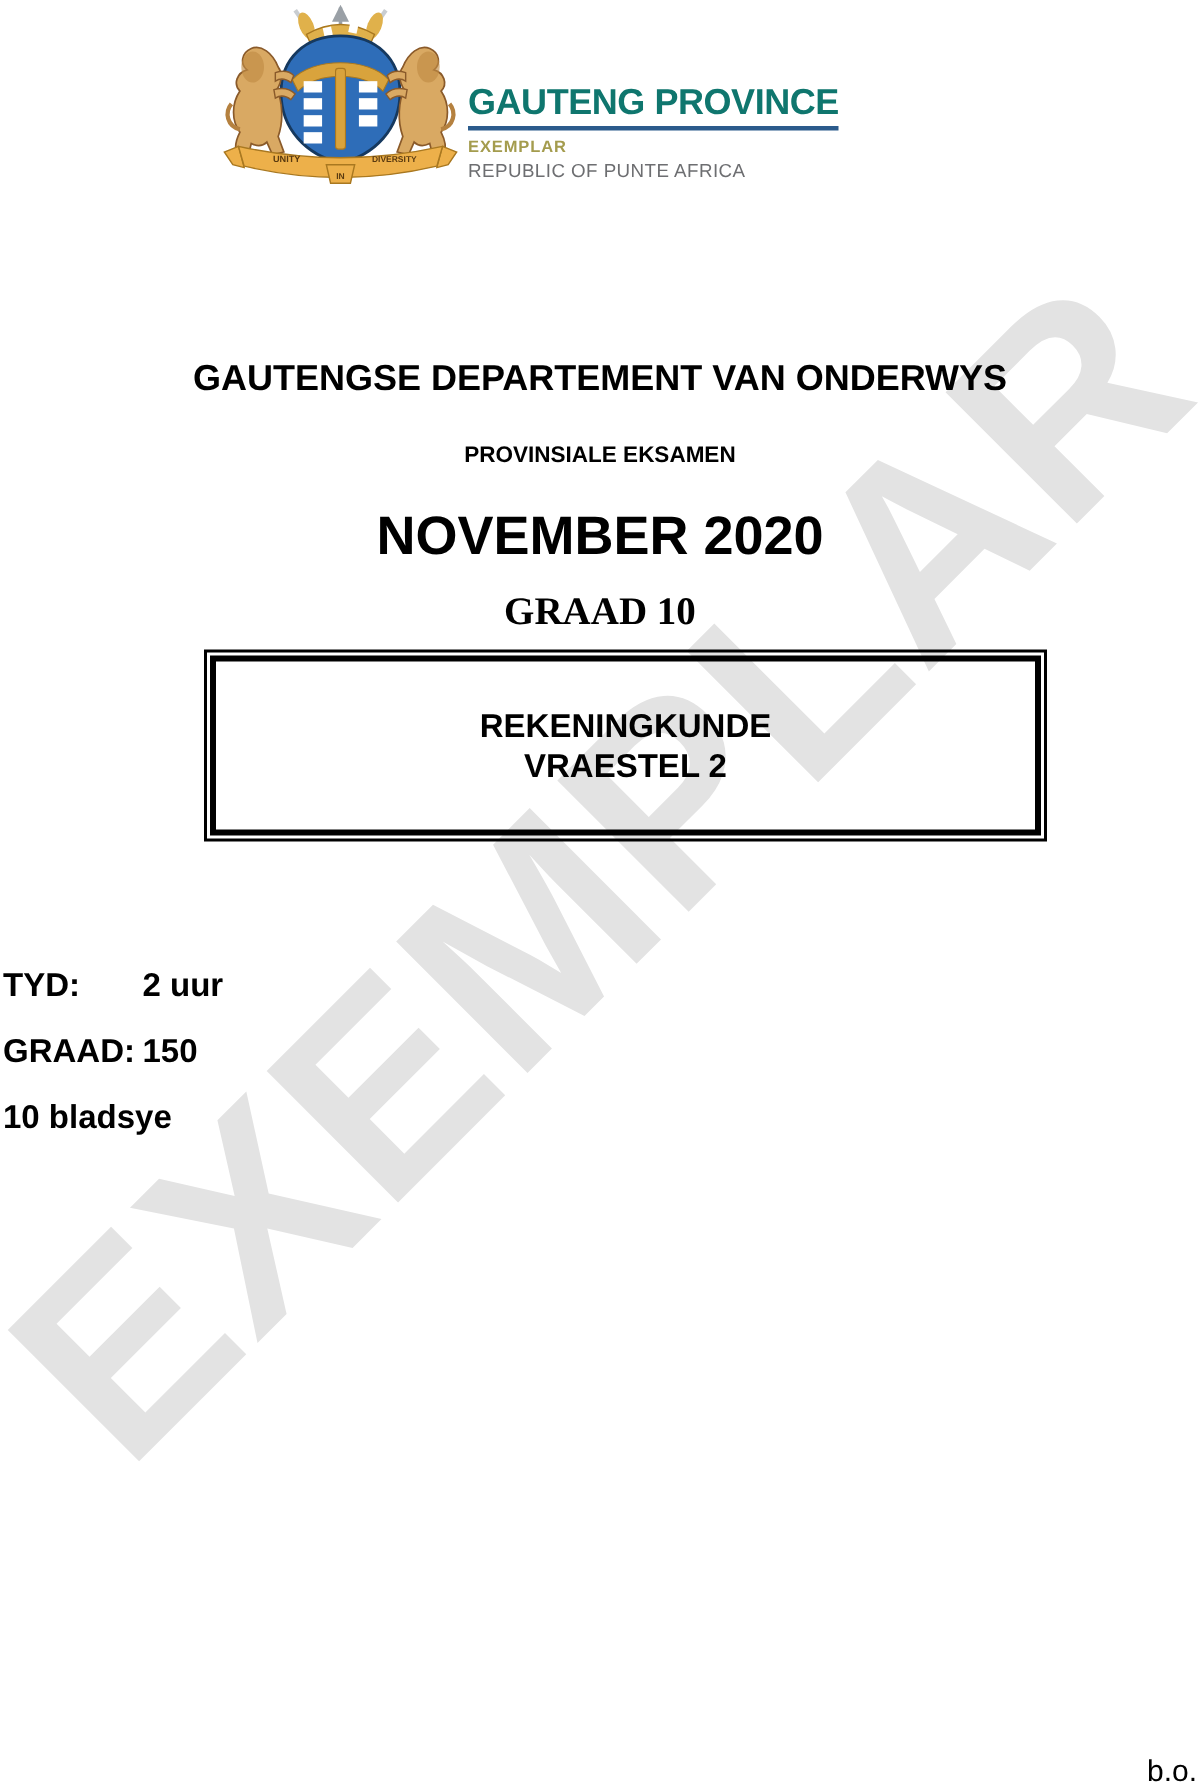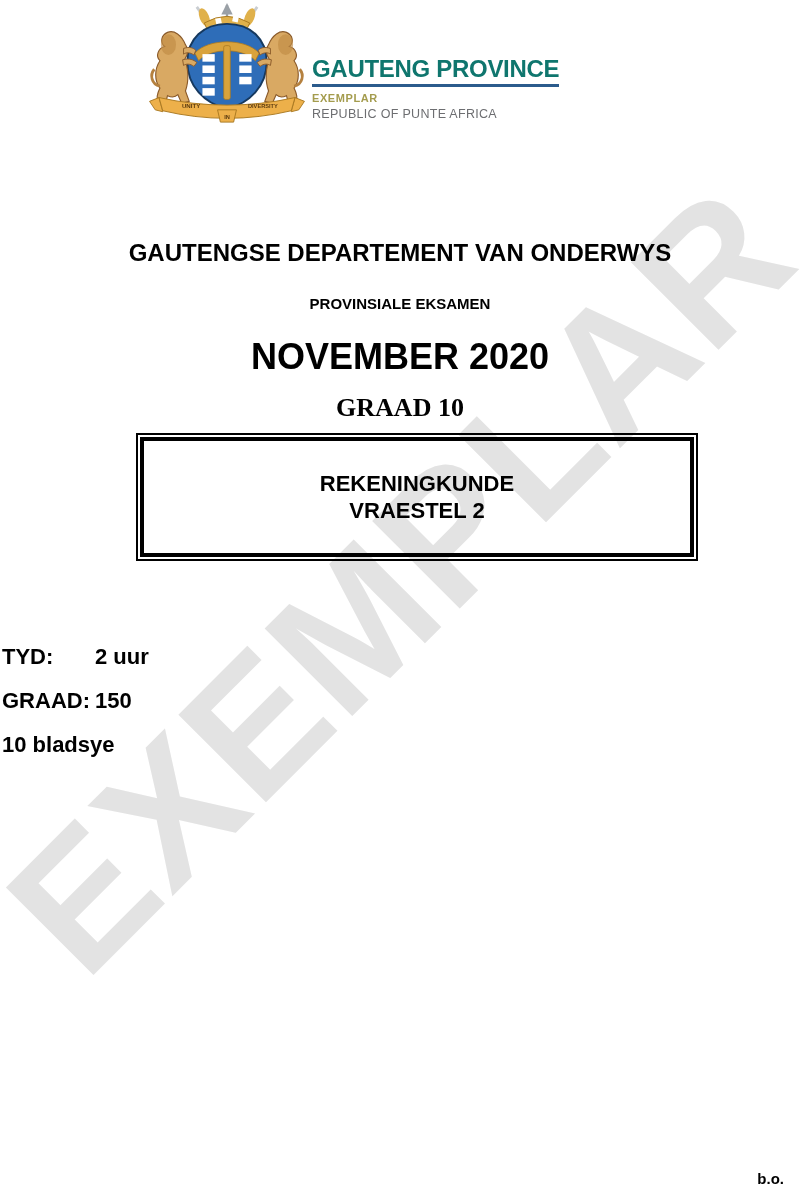--- a/index.html
+++ b/index.html
@@ -93,24 +93,24 @@
 
   
   .details { position: absolute; left: 2px; top: 648px; font-size: 22px; font-weight: bold; }
   .detail-row { display: flex; margin-bottom: 27px; line-height: 17px; }
   .detail-label { width: 93px; }
   .pages-note { line-height: 17px; }
 
   
   .turn-over {
     position: absolute;
-    right: 16px;
+    right: 2px;
     top: 1170px;
-    font-size: 15px;
-    font-weight: bold;
+    font-size: 20px;
+    font-weight: normal;
   }
 </style>
 </head>
 <body>
 
 <div class="page">
 
   <div class="watermark">EXEMPLAR</div>
 
   <div class="content">

